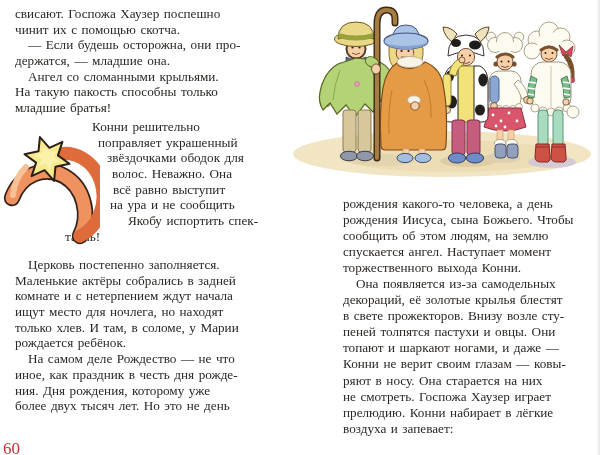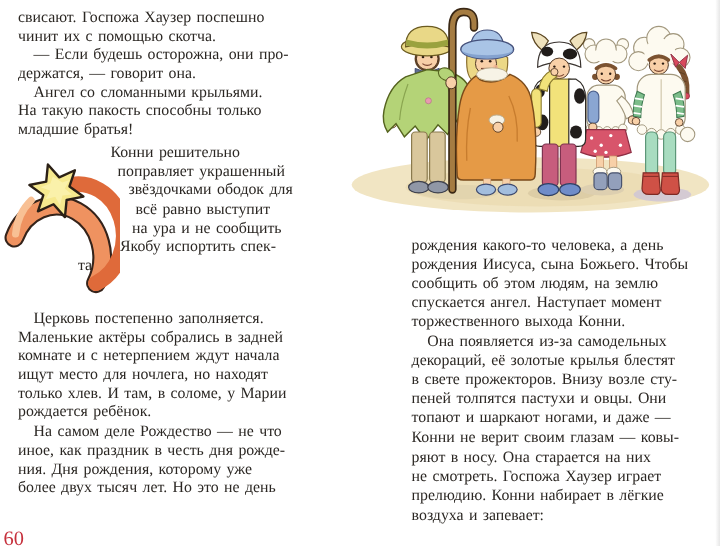--- a/index.html
+++ b/index.html
@@ -18,30 +18,31 @@
 </style>
 </head>
 <body>
 
 <div class="spread">
 
   <div class="textcol" style="left:15px;top:6px;width:285px;">
     <div class="ln">свисают. Госпожа Хаузер поспешно</div>
     <div class="ln">чинит их с помощью скотча.</div>
     <div class="ln ind">— Если будешь осторожна, они про-</div>
-    <div class="ln">держатся, — говорит она.</div>
+    <div class="ln">держатся, — младшие она.</div>
     <div class="ln ind">Ангел со сломанными крыльями.</div>
     <div class="ln">На такую пакость способны только</div>
     <div class="ln">младшие братья!</div>
     <div class="ln" style="margin-left:77px;margin-top:3px;">Конни решительно</div>
     <div class="ln" style="margin-left:83px;">поправляет украшенный</div>
     <div class="ln" style="margin-left:92px;">звёздочками ободок для</div>
+    <div class="ln" style="margin-left:97px;">волос. Неважно. Она</div>
     <div class="ln" style="margin-left:98px;">всё равно выступит</div>
     <div class="ln" style="margin-left:95px;">на ура и не сообщить</div>
-    <div class="ln" style="margin-left:85px;">Якобу испортить спек-</div>
+    <div class="ln" style="margin-left:85px;padding-left:28px;">Якобу испортить спек-</div>
     <div class="ln" style="margin-left:50px;">такль!</div>
   </div>
 
   <div class="textcol" style="left:15px;top:257px;width:285px;">
     <div class="ln ind">Церковь постепенно заполняется.</div>
     <div class="ln">Маленькие актёры собрались в задней</div>
     <div class="ln">комнате и с нетерпением ждут начала</div>
     <div class="ln">ищут место для ночлега, но находят</div>
     <div class="ln">только хлев. И там, в соломе, у Марии</div>
     <div class="ln">рождается ребёнок.</div>

